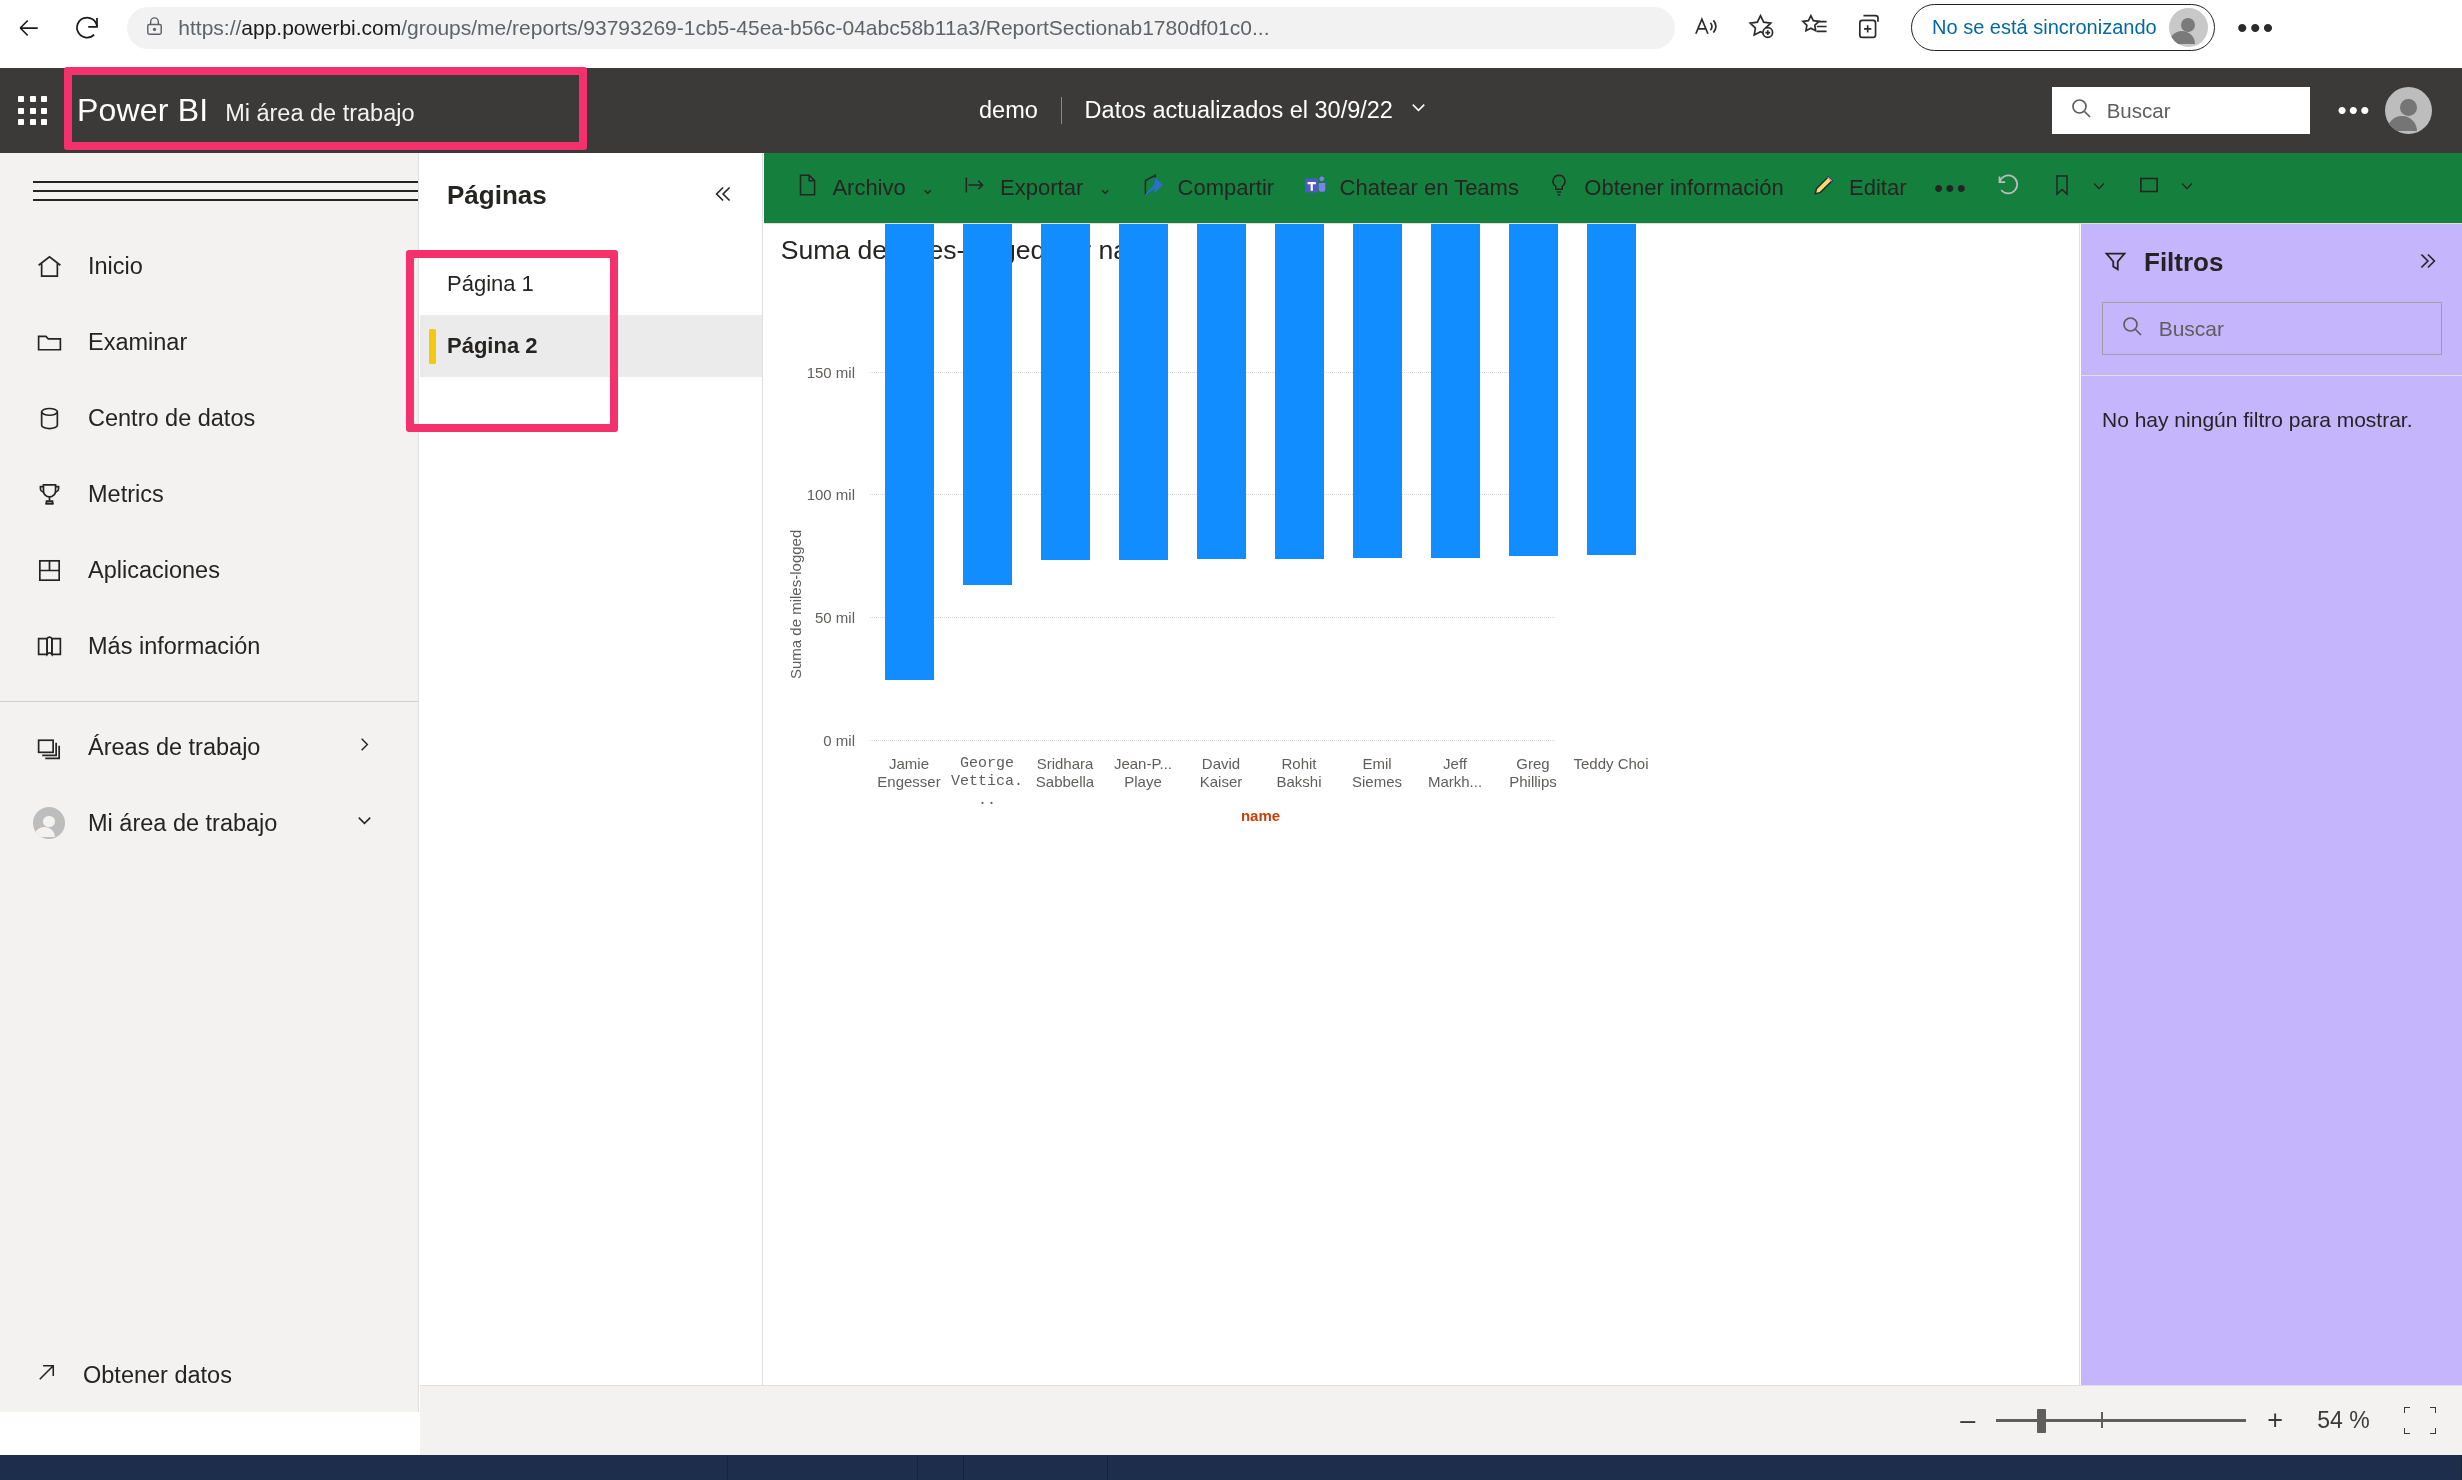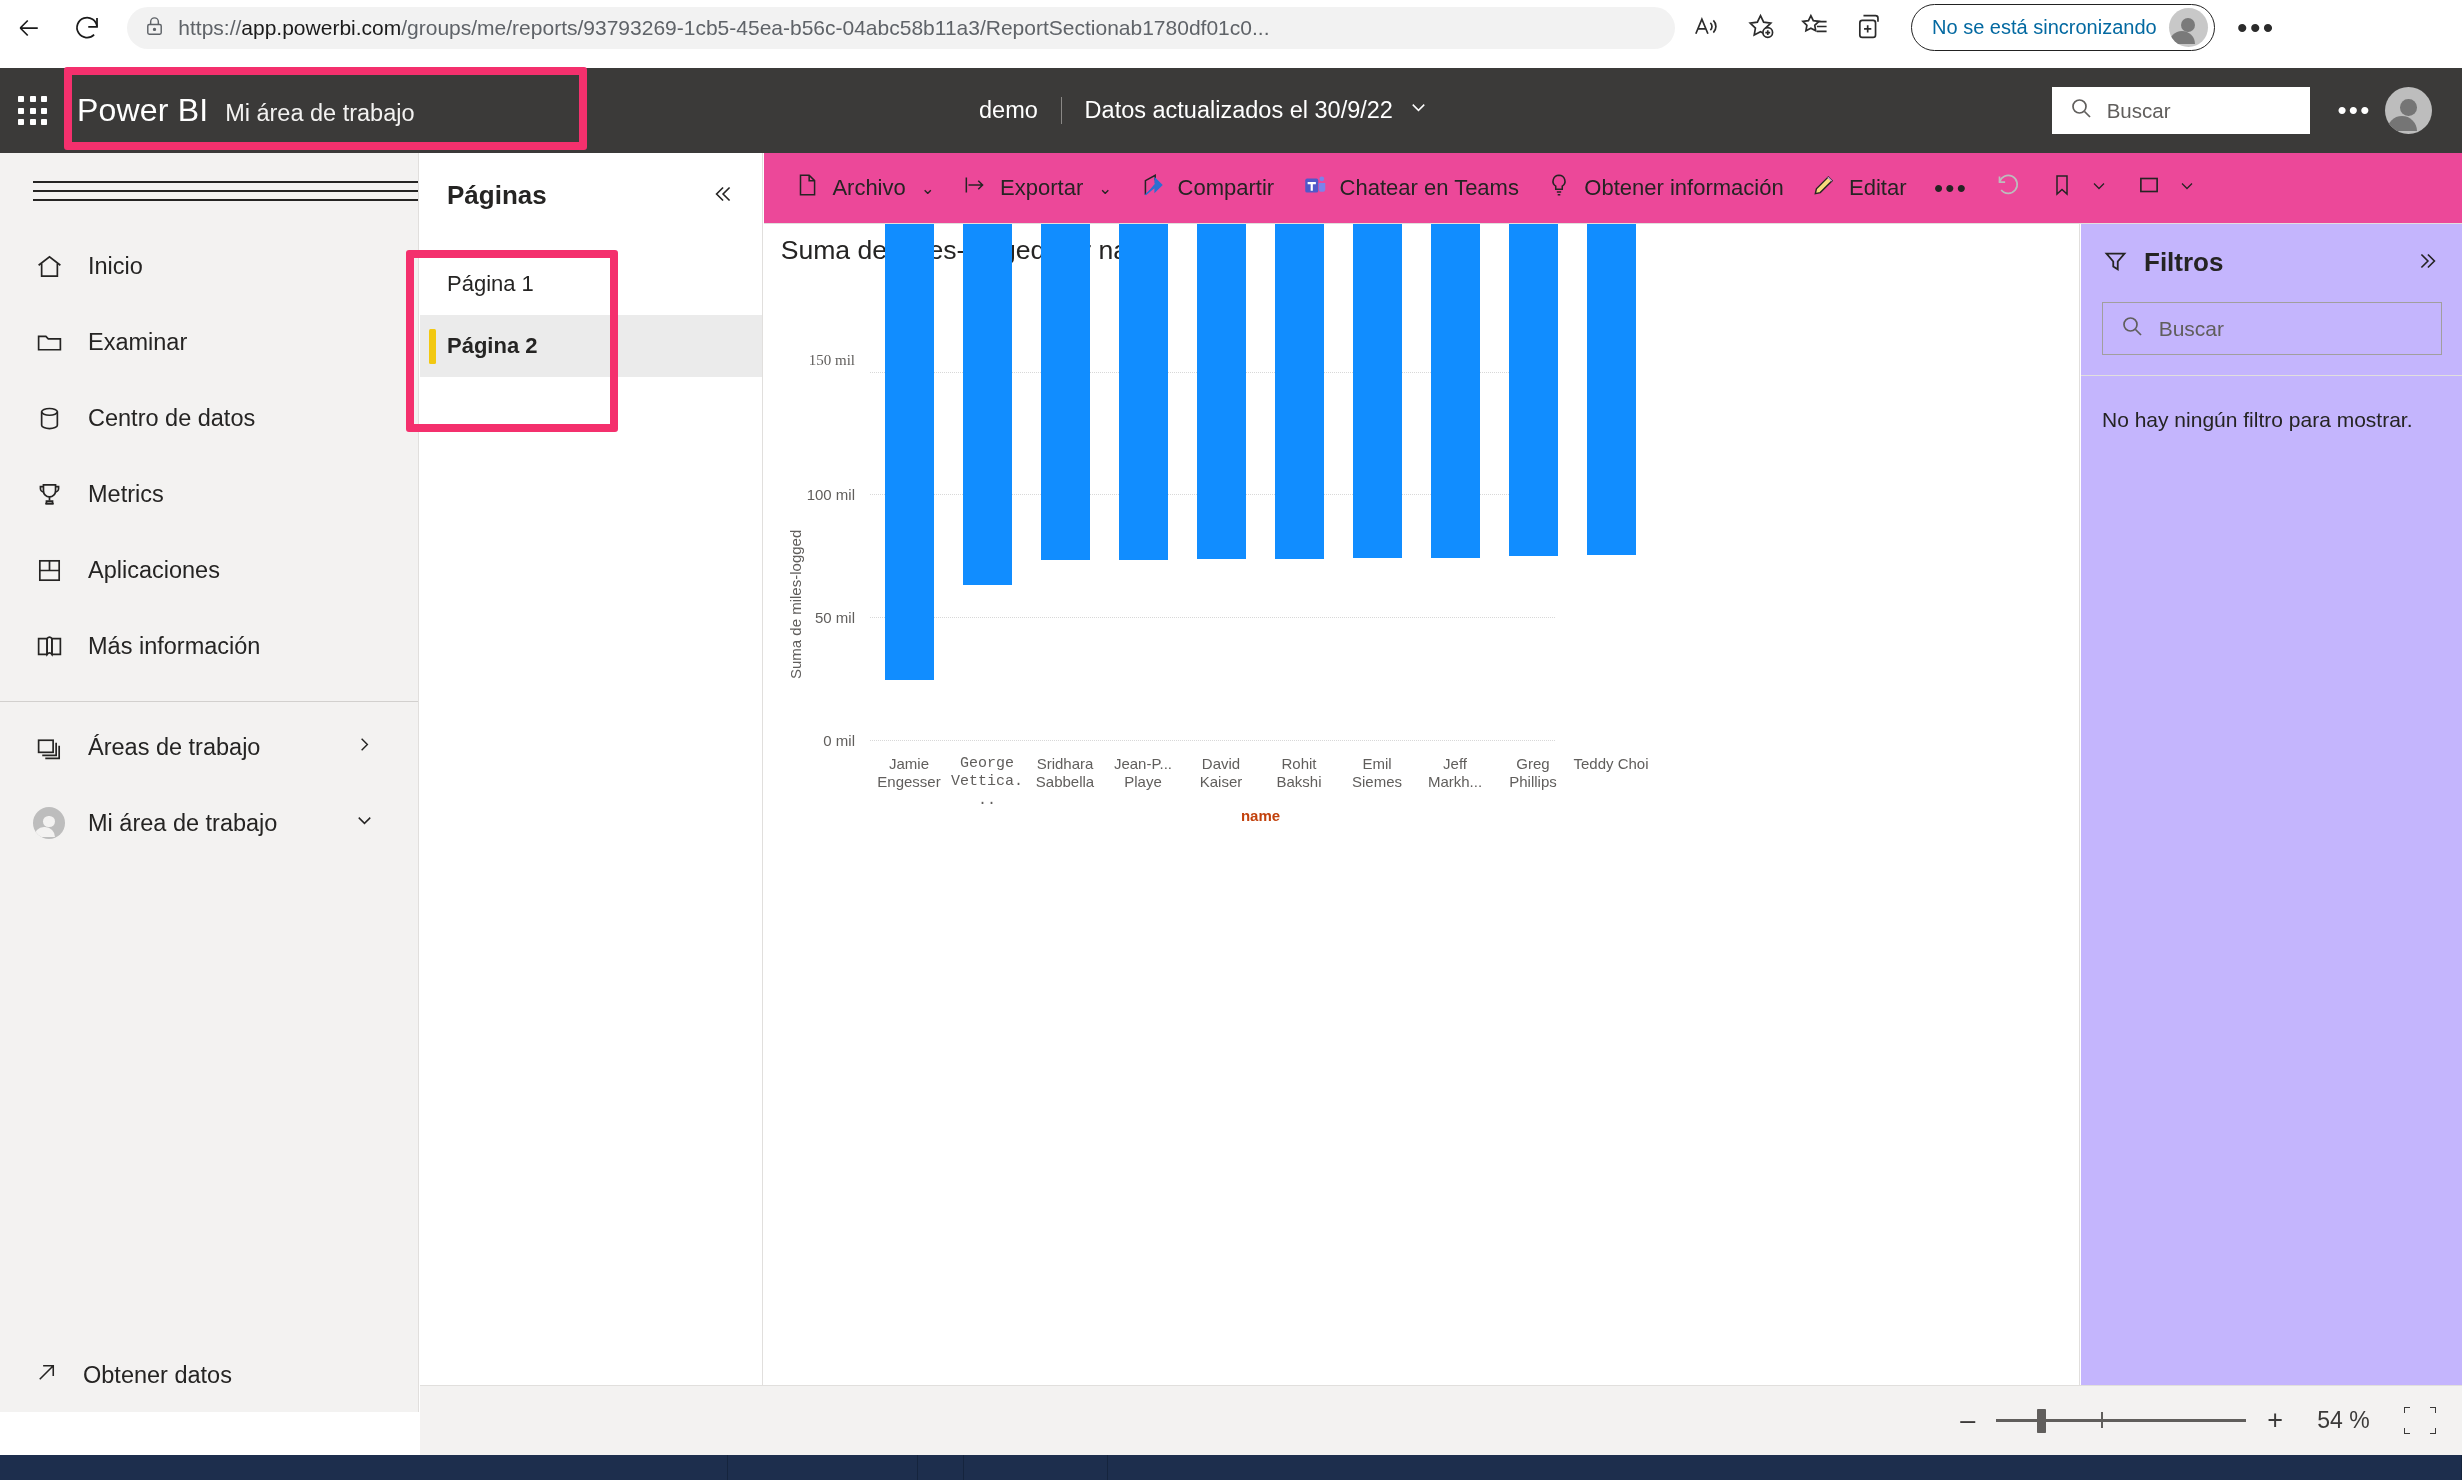--- a/index.html
+++ b/index.html
@@ -130,21 +130,21 @@
   }
   .page-row.active { background: #ebebeb; font-weight: bold; align-items: center; }
   .page-row.active::before {
     content: ""; position: absolute; left: 9px; top: 13.7px; width: 6.8px; height: 35px;
     background: #f2c811; border-radius: 1.5px;
   }
 
   
   .report-toolbar {
     position: absolute; left: 764px; top: 153px; right: 0; height: 71px;
-    background: #ec4899; display: flex; align-items: center; padding-left: 16.7px; gap: 0;
+    background: #15803d; display: flex; align-items: center; padding-left: 16.7px; gap: 0;
     border-bottom: 0.8px solid #e1dfdd;
   }
   .tb-item {
     display: flex; align-items: center; gap: 12px; height: 71px; padding: 0 13.7px;
     font-size: 22px; color: #252423; cursor: pointer; white-space: nowrap;
   }
   .tb-chev { font-size: 16.7px; color: #252423; margin-left: 3px; }
 
   
   .canvas {
@@ -594,21 +594,21 @@
 
     <div class="plot">
 
       <div class="ylabel">Suma de miles-logged</div>
 
       <div class="gridline" style="left:106px; right:525px; top:148px;"></div>
       <div class="gridline" style="left:106px; right:525px; top:270px;"></div>
       <div class="gridline" style="left:106px; right:525px; top:393px;"></div>
       <div class="gridline" style="left:106px; right:525px; top:516px;"></div>
 
-      <div class="ytick" style="left:0px; top:136px;font-family:Liberation Serif, serif;">150 mil</div>
+      <div class="ytick" style="left:0px; top:148px;">150 mil</div>
       <div class="ytick" style="left:0px; top:270px;">100 mil</div>
       <div class="ytick" style="left:0px; top:393px;">50 mil</div>
       <div class="ytick" style="left:0px; top:516px;">0 mil</div>
 
       <div class="bars" id="bars-container" style="left:106px; top:0; height:516px;">
           <div class="bar-col" style="width: 78px; height: 516px;">
             <div class="bar" style="height: 456px; background: rgb(17, 141, 255);"></div>
           </div>
           <div class="bar-col" style="width: 78px; height: 516px;">
             <div class="bar" style="height: 361px; background: rgb(17, 141, 255);"></div>

